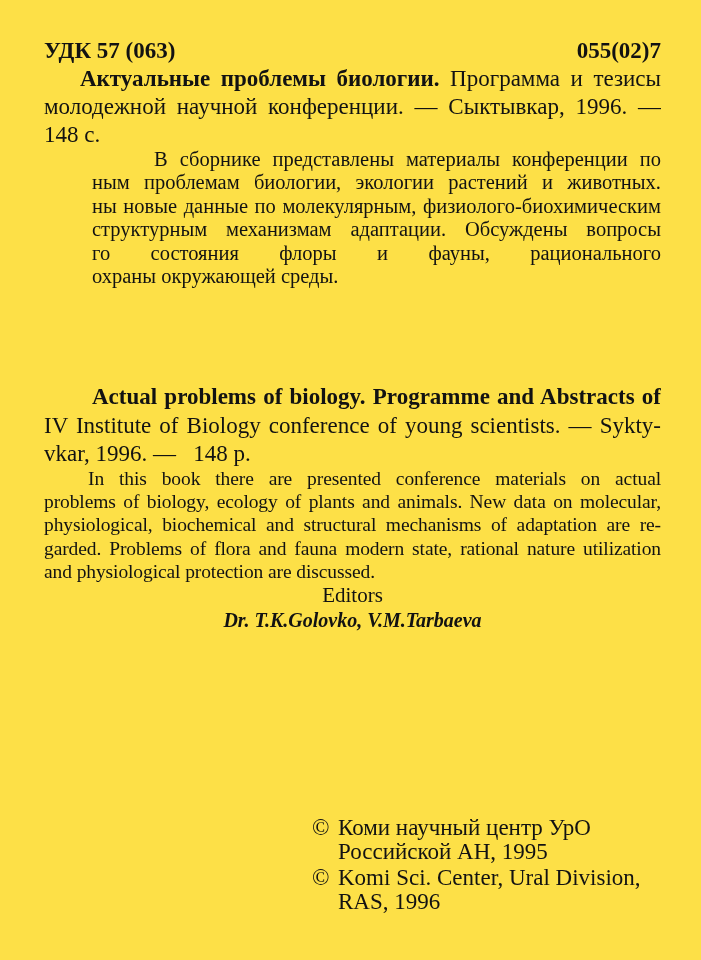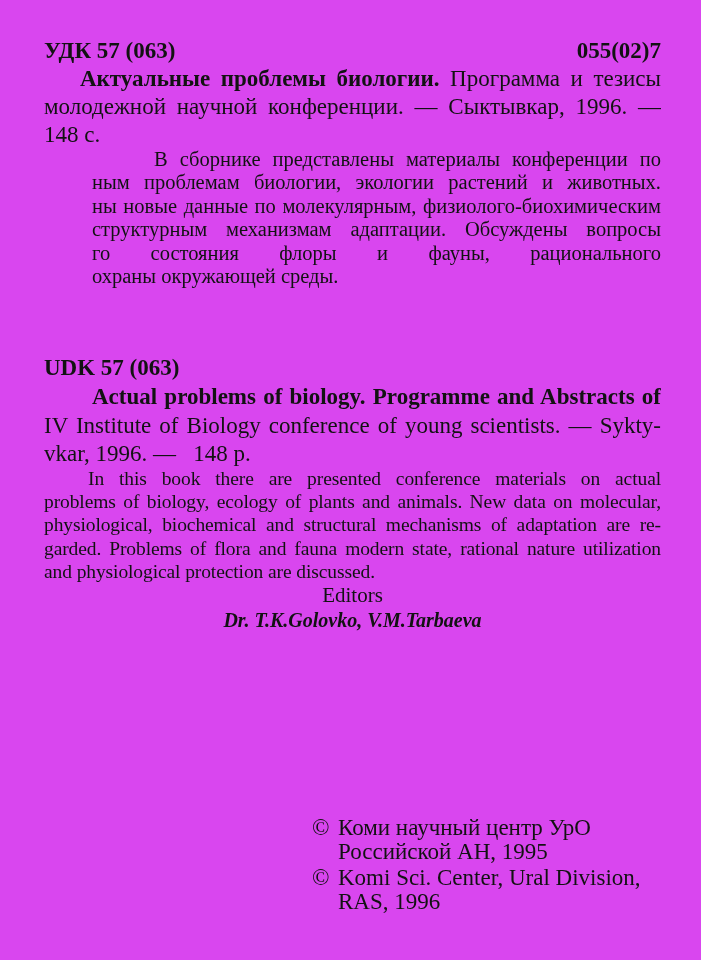--- a/index.html
+++ b/index.html
@@ -3,21 +3,21 @@
 <meta charset="utf-8">
 <style>
   html,body{margin:0;padding:0;}
   body{
     width:701px;height:960px;
     background:#fcfcfc;
     font-family:"Liberation Serif","DejaVu Serif",serif;
   }
   .page{
     position:relative;width:701px;height:960px;overflow:hidden;
-    background:#d946ef;color:#121212;
+    background:#fde047;color:#121212;
   }
   .block{position:absolute;left:44px;width:617px;}
   
   .header-row{top:38px;display:flex;justify-content:space-between;
     font-weight:bold;font-size:23px;line-height:26px;}
   
   .biblio{font-size:23px;}
   .biblio-ru{top:65px;line-height:28px;}
   .biblio-en{top:383px;line-height:28.5px;}
   .biblio-ru .ln{height:28px;overflow:hidden;}
@@ -65,21 +65,20 @@
   <div class="block annot-ru">
     <div class="ln just ind-a-ru">В сборнике представлены материалы конференции по актуаль-</div>
     <div class="ln just">ным проблемам биологии, экологии растений и животных. Рассмотре-</div>
     <div class="ln just">ны новые данные по молекулярным, физиолого-биохимическим и</div>
     <div class="ln just">структурным механизмам адаптации. Обсуждены вопросы современно-</div>
     <div class="ln just">го состояния флоры и фауны, рационального природопользования и</div>
     <div class="ln">охраны окружающей среды.</div>
   </div>
 
 
-  <div class="block udk-en">UDK  57 (063)</div>
 
   <div class="block biblio biblio-en">
     <div class="ln just ind-b-en"><b>Actual problems of biology.</b><span> Programme and Abstracts of</span></div>
     <div class="ln just">IV Institute of Biology conference of young scientists. — Sykty-</div>
     <div class="ln">vkar, 1996. —  148 p.</div>
   </div>
 
   <div class="block annot-en">
     <div class="ln just ind-a-en">In this book there are presented conference materials on actual</div>
     <div class="ln just">problems of biology, ecology of plants and animals. New data on molecular,</div>

